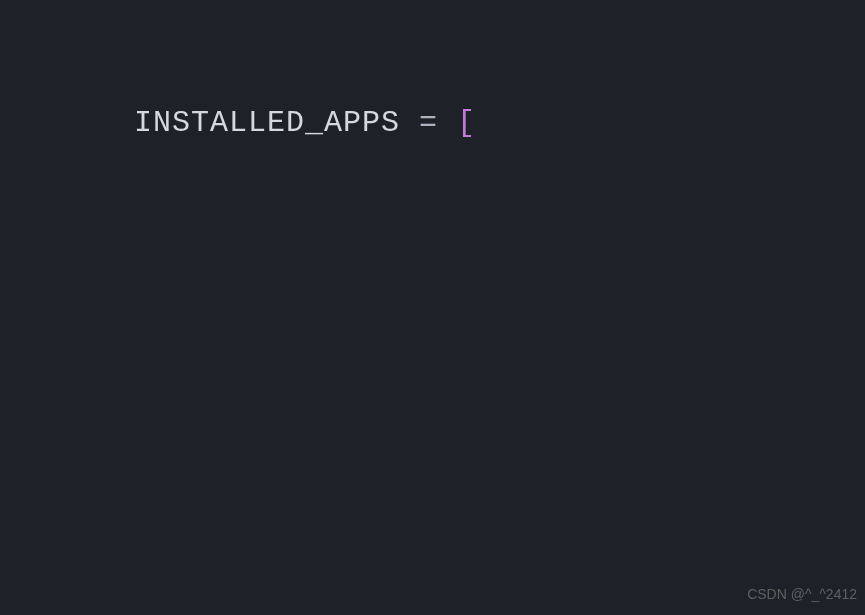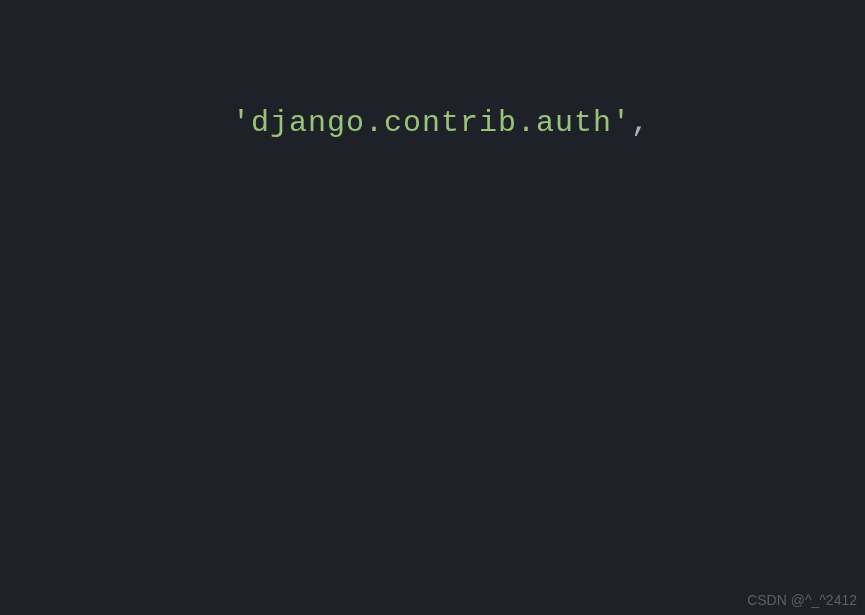--- a/index.html
+++ b/index.html
@@ -40,35 +40,35 @@
     }
     .comma {
       color: #abb2bf;
     }
     .indent {
       display: inline-block;
       width: 98px;
     }
     .watermark {
       position: absolute;
-      bottom: 7px;
+      bottom: 13px;
       right: 8px;
       color: #7a7a7a;
       font-size: 14px;
       font-family: Arial, sans-serif;
       opacity: 0.7;
       letter-spacing: 0;
     }
   </style>
 </head>
 <body>
 
 <div class="editor">
   <div class="line">
-    <span class="indent"></span><span class="string">'django.contrib.auth'</span><span class="comma">,</span>
+    <span class="var">INSTALLED_APPS</span><span class="op"> = </span><span class="bracket">[</span>
   </div>
   <div class="line">
     <span class="indent"></span>
   </div>
 
 </div>
 
 <div class="watermark">CSDN @^_^2412</div>
 
 </body></html>

